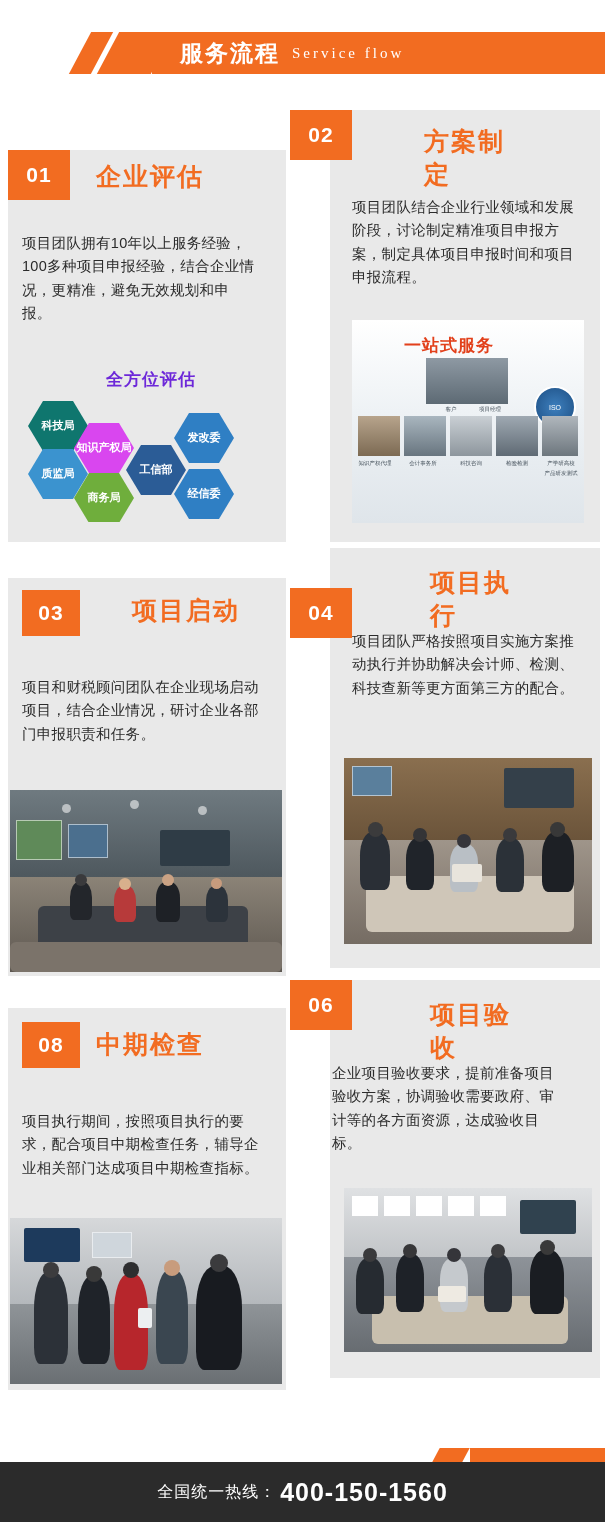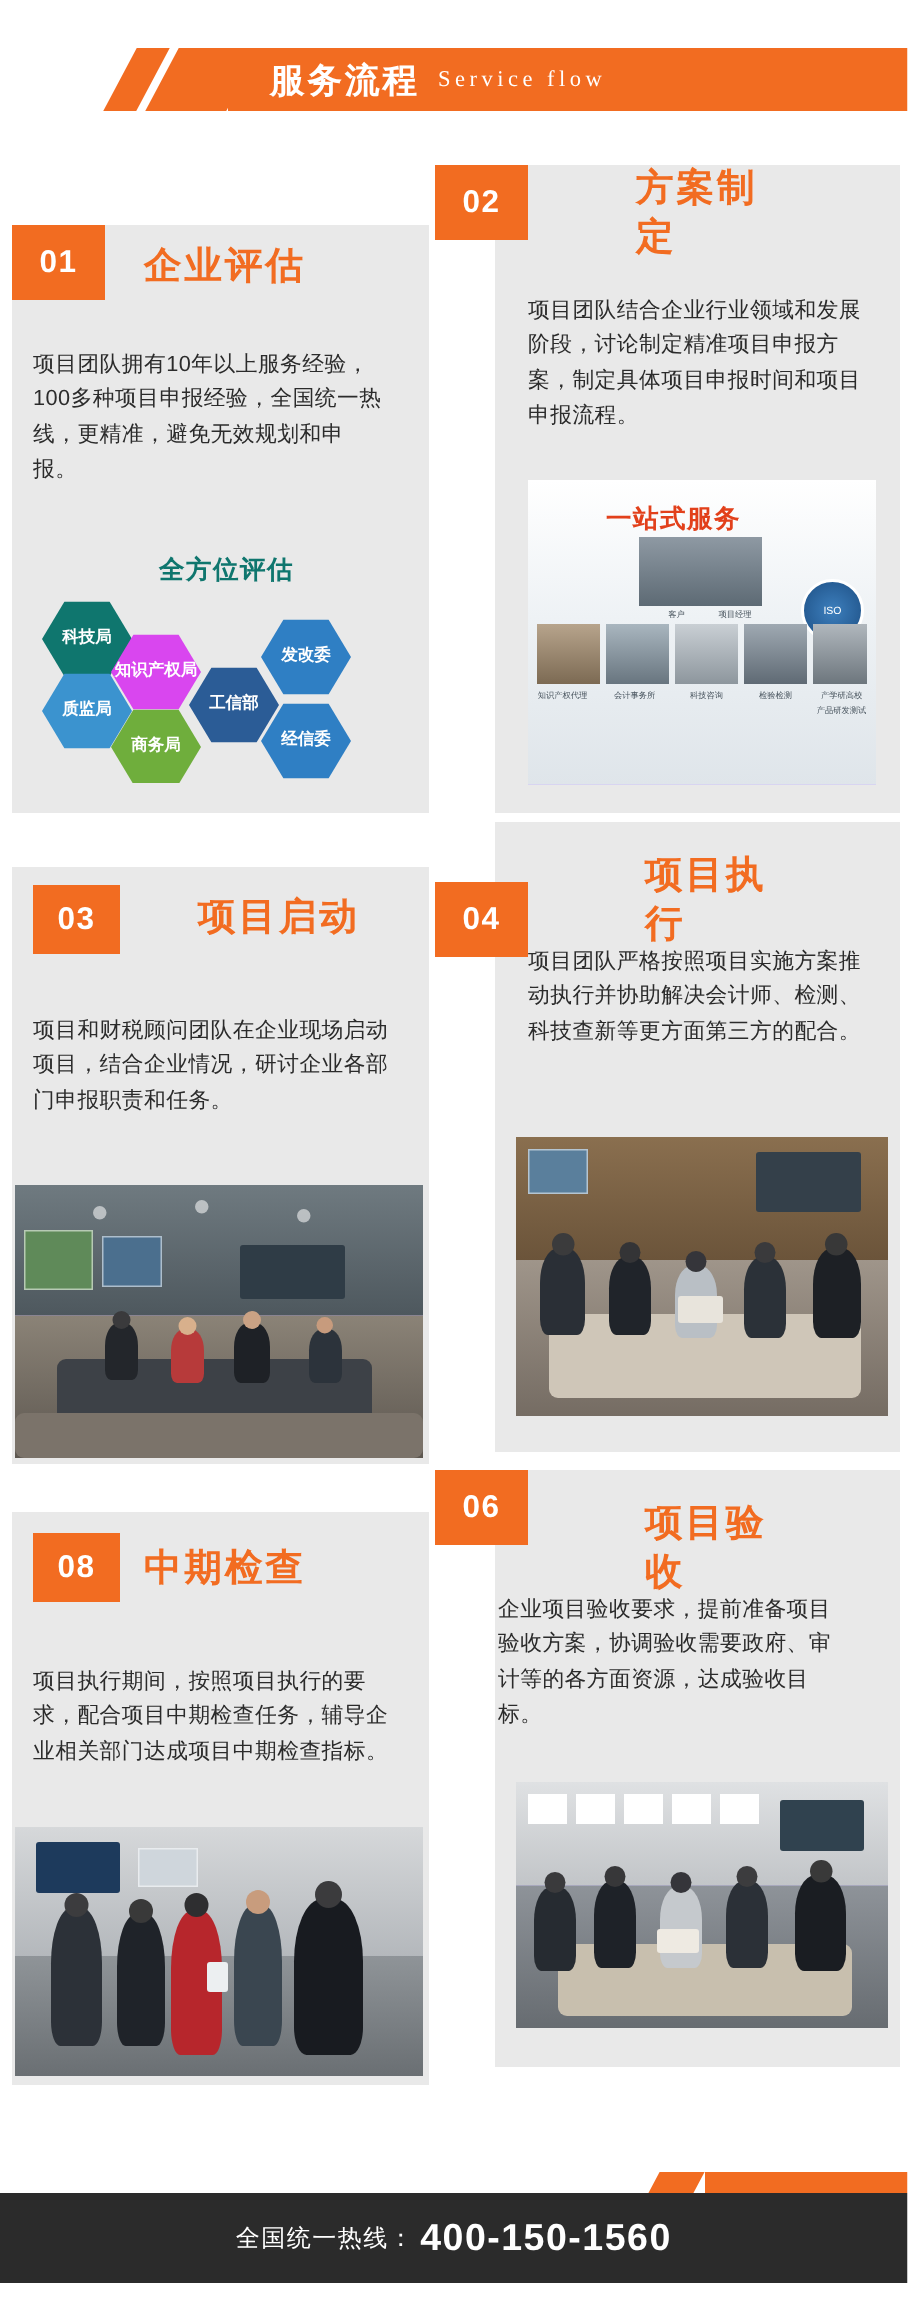--- a/index.html
+++ b/index.html
@@ -97,34 +97,34 @@
   .card-body {
     position: absolute;
     color: #2b2b2b;
     font-size: 14.5px;
     line-height: 1.62;
     letter-spacing: 0.3px;
   }
   .card-img {
     position: absolute;
     overflow: hidden;
-    background: #c4b5fd;
+    background: #fdba74;
   }
 
   
   #card1 { left: 8px;  top: 150px;  width: 278px; height: 392px; }
   #badge1 { left: 8px; top: 150px; width: 62px; height: 50px; }
   #title1 { left: 96px; top: 160px; }
   #body1  { left: 22px; top: 232px; width: 236px; }
   #img1   { left: 22px; top: 364px; width: 244px; height: 158px; background:#e9e9e9; }
 
   
   #card2 { left: 330px; top: 110px; width: 270px; height: 432px; }
   #badge2 { left: 290px; top: 110px; width: 62px; height: 50px; }
-  #title2 { left: 424px; top: 108px; }
+  #title2 { left: 424px; top: 125px; }
   #body2  { left: 352px; top: 196px; width: 232px; }
   #img2   { left: 352px; top: 320px; width: 232px; height: 203px; }
 
   
   #card3 { left: 8px;   top: 578px;  width: 278px; height: 398px; }
   #badge3 { left: 22px; top: 590px; width: 58px; height: 46px; }
   #title3 { left: 96px; top: 594px; margin-left: 36px; }
   #body3  { left: 22px; top: 676px; width: 238px; }
   #img3   { left: 10px; top: 790px; width: 272px; height: 182px; }
 
@@ -155,21 +155,21 @@
     width: 100%;
     height: 100%;
     background: #e9e9e9;
   }
   .hex-title {
     position: absolute;
     top: 4px;
     left: 84px;
     font-size: 17px;
     font-weight: bold;
-    color: #0f766e;
+    color: #6d28d9;
     letter-spacing: 1px;
   }
   .hex {
     position: absolute;
     width: 60px; height: 52px;
     clip-path: polygon(25% 2%, 75% 2%, 100% 50%, 75% 98%, 25% 98%, 0% 50%);
     display: flex;
     align-items: center;
     justify-content: center;
     color: #fff;
@@ -282,21 +282,21 @@
     <div class="hdr-bar"></div>
     <div class="hdr-text">
       <span class="hdr-cn">服务流程</span>
       <span class="hdr-en">Service flow</span>
     </div>
   </div>
 
   <div class="card" id="card1"></div>
   <div class="card-badge" id="badge1">01</div>
   <div class="card-title" id="title1">企业评估</div>
-  <div class="card-body" id="body1">项目团队拥有10年以上服务经验，100多种项目申报经验，全国统一热线，更精准，避免无效规划和申报。</div>
+  <div class="card-body" id="body1">项目团队拥有10年以上服务经验，100多种项目申报经验，结合企业情况，更精准，避免无效规划和申报。</div>
   <div class="card-img" id="img1">
     <div class="hex-wrap">
       <div class="hex-title">全方位评估</div>
       <div class="hex grey" style="left:6px;  top:36px;">科技局</div>
       <div class="hex orange" style="left:52px; top:58px;">知识产权局</div>
       <div class="hex blue" style="left:152px; top:48px;">发改委</div>
       <div class="hex lblue" style="left:6px;  top:84px;">质监局</div>
       <div class="hex dblue" style="left:104px; top:80px;">工信部</div>
       <div class="hex green" style="left:52px; top:108px;">商务局</div>
       <div class="hex blue" style="left:152px; top:104px;">经信委</div>

